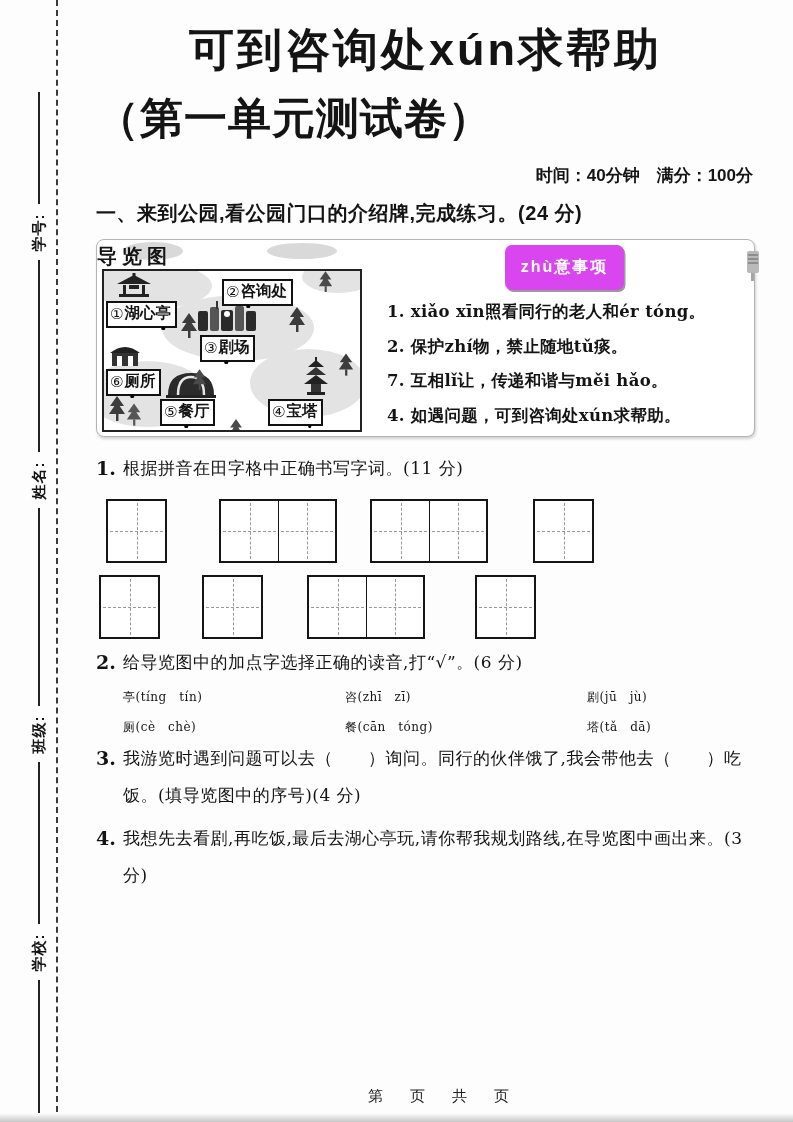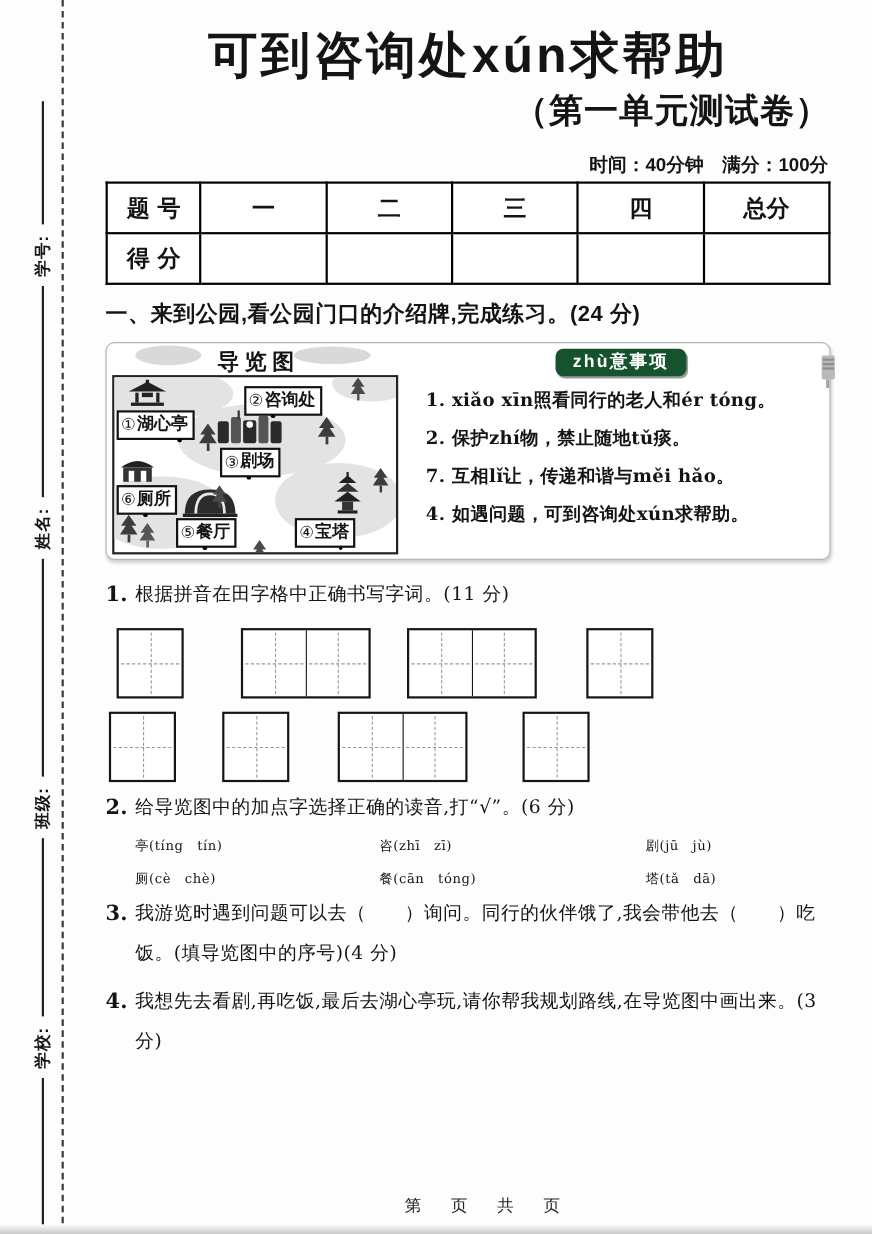--- a/index.html
+++ b/index.html
@@ -15,54 +15,54 @@
   .fields { position:absolute; left:18px; top:92px; bottom:0; width:42px;
             display:flex; flex-direction:column; align-items:center; }
   .fline { width:2px; background:#222; }
   .flabel-box { height:56px; width:42px; display:flex; align-items:center; justify-content:center; }
   .flabel { transform:rotate(-90deg); white-space:nowrap; font-weight:bold; font-size:15px; letter-spacing:1px; }
 
   
   .main { position:absolute; left:78px; top:0; right:0; bottom:0; padding:0 38px 0 18px; }
 
   .title { margin-top:20px; text-align:center; font-size:45px; font-weight:900; letter-spacing:3px; }
-  .subtitle { margin-top:0; text-align:right; font-size:31px; font-weight:800; letter-spacing:1px; }
+  .subtitle { margin-top:10px; text-align:left; font-size:43px; font-weight:800; letter-spacing:1px; }
   .meta { margin-top:16px; text-align:right; font-weight:700; font-size:17px; padding-right:2px; }
 
   table.score { width:100%; border-collapse:collapse; margin-top:4px; }
   table.score td { border:2px solid #000; height:46px; text-align:center;
                    font-size:21px; font-weight:600; background:#fff; }
   td.lbl { width:13%; letter-spacing:7px; padding-left:7px; }
   td.col { width:17.4%; }
 
   .sec-head { margin-top:13px; font-size:20px; font-weight:800; letter-spacing:0.5px; }
 
   
   .intro { position:relative; margin-top:12px; height:198px; display:flex;
            border:1.5px solid #b5b5b5; border-radius:8px; box-shadow:1px 2px 3px rgba(0,0,0,.18);
            background:#fff; }
   .mapcol { width:276px; position:relative; }
-  .maptitle { position:relative; z-index:2; text-align:center; margin-top:3px;
+  .maptitle { position:relative; z-index:2; margin-top:3px;
               font-size:20px; font-weight:900; letter-spacing:5px; }
   .title-blob { position:absolute; background:#d9d9d9; border-radius:50%; z-index:1; }
   .mapbox { position:absolute; left:5px; top:29px; width:260px; height:163px;
             border:2px solid #222; background:#fff; overflow:hidden; z-index:2; }
   .blob { position:absolute; background:#e3e3e3; border-radius:50%; z-index:0; }
   .micon { position:absolute; z-index:1; line-height:0; }
   .map-label { position:absolute; z-index:3; display:inline-flex; align-items:center;
                background:#fff; border:2px solid #111; padding:0 4px 2px 2px;
                font-family:"DejaVu Serif", serif; font-size:15.5px; font-weight:700; white-space:nowrap; }
   .circ { font-family:"DejaVu Sans", sans-serif; font-size:15px; font-weight:400; margin-right:1px; }
   .dotchar { position:relative; }
   .dotchar::after { content:""; position:absolute; left:50%; transform:translateX(-50%);
                     bottom:-6px; width:3.5px; height:3.5px; border-radius:50%; background:#000; }
 
   .notecol { flex:1; position:relative; padding:5px 12px 2px 14px; }
-  .banner { width:max-content; margin:0 auto; background:#14532d; color:#fff;
-            font-weight:800; font-size:16px; letter-spacing:2px; padding:2px 16px;
+  .banner { width:max-content; margin:0 auto; background:#d946ef; color:#fff;
+            font-weight:800; font-size:16px; letter-spacing:2px; padding:12px 16px;
             border-radius:7px; box-shadow:1.5px 2px 0 #9a9a9a; }
   .notelines { margin-top:5px; font-family:"DejaVu Serif", serif;
                font-size:16.5px; line-height:34.5px; font-weight:600; letter-spacing:0.3px; }
   .scroll-deco { position:absolute; right:-7px; top:11px; z-index:4; line-height:0; }
 
   
   .q { display:flex; align-items:flex-start; }
   .qnum { flex:none; width:27px; font-weight:800; font-size:19px; line-height:37px;
           font-family:"DejaVu Serif", serif; }
   .qtext { font-family:"DejaVu Serif", serif; font-size:17px; line-height:37px; letter-spacing:0.5px; }
@@ -114,40 +114,20 @@
     <div class="fline" style="flex:1"></div>
   </div>
 </div>
 
 <div class="main">
 
   <div class="title">可到咨询处xún求帮助</div>
   <div class="subtitle">（第一单元测试卷）</div>
   <div class="meta">时间：40分钟　满分：100分</div>
 
-  <table class="score">
-    <tbody>
-        <tr>
-      <td class="lbl">题号</td>
-      <td class="col">一</td>
-      <td class="col">二</td>
-      <td class="col">三</td>
-      <td class="col">四</td>
-      <td class="col">总分</td>
-    </tr>
-    <tr>
-      <td class="lbl">得分</td>
-      <td class="col"></td>
-      <td class="col"></td>
-      <td class="col"></td>
-      <td class="col"></td>
-      <td class="col"></td>
-    </tr>
-  </tbody>
-    </table>
 
   <div class="sec-head">一、来到公园,看公园门口的介绍牌,完成练习。(24 分)</div>
 
   <div class="intro">
 
     <div class="mapcol">
       <span class="title-blob" style="left:26px;top:2px;width:60px;height:18px"></span>
       <span class="title-blob" style="left:170px;top:3px;width:70px;height:16px"></span>
       <div class="maptitle">导览图</div>
 

